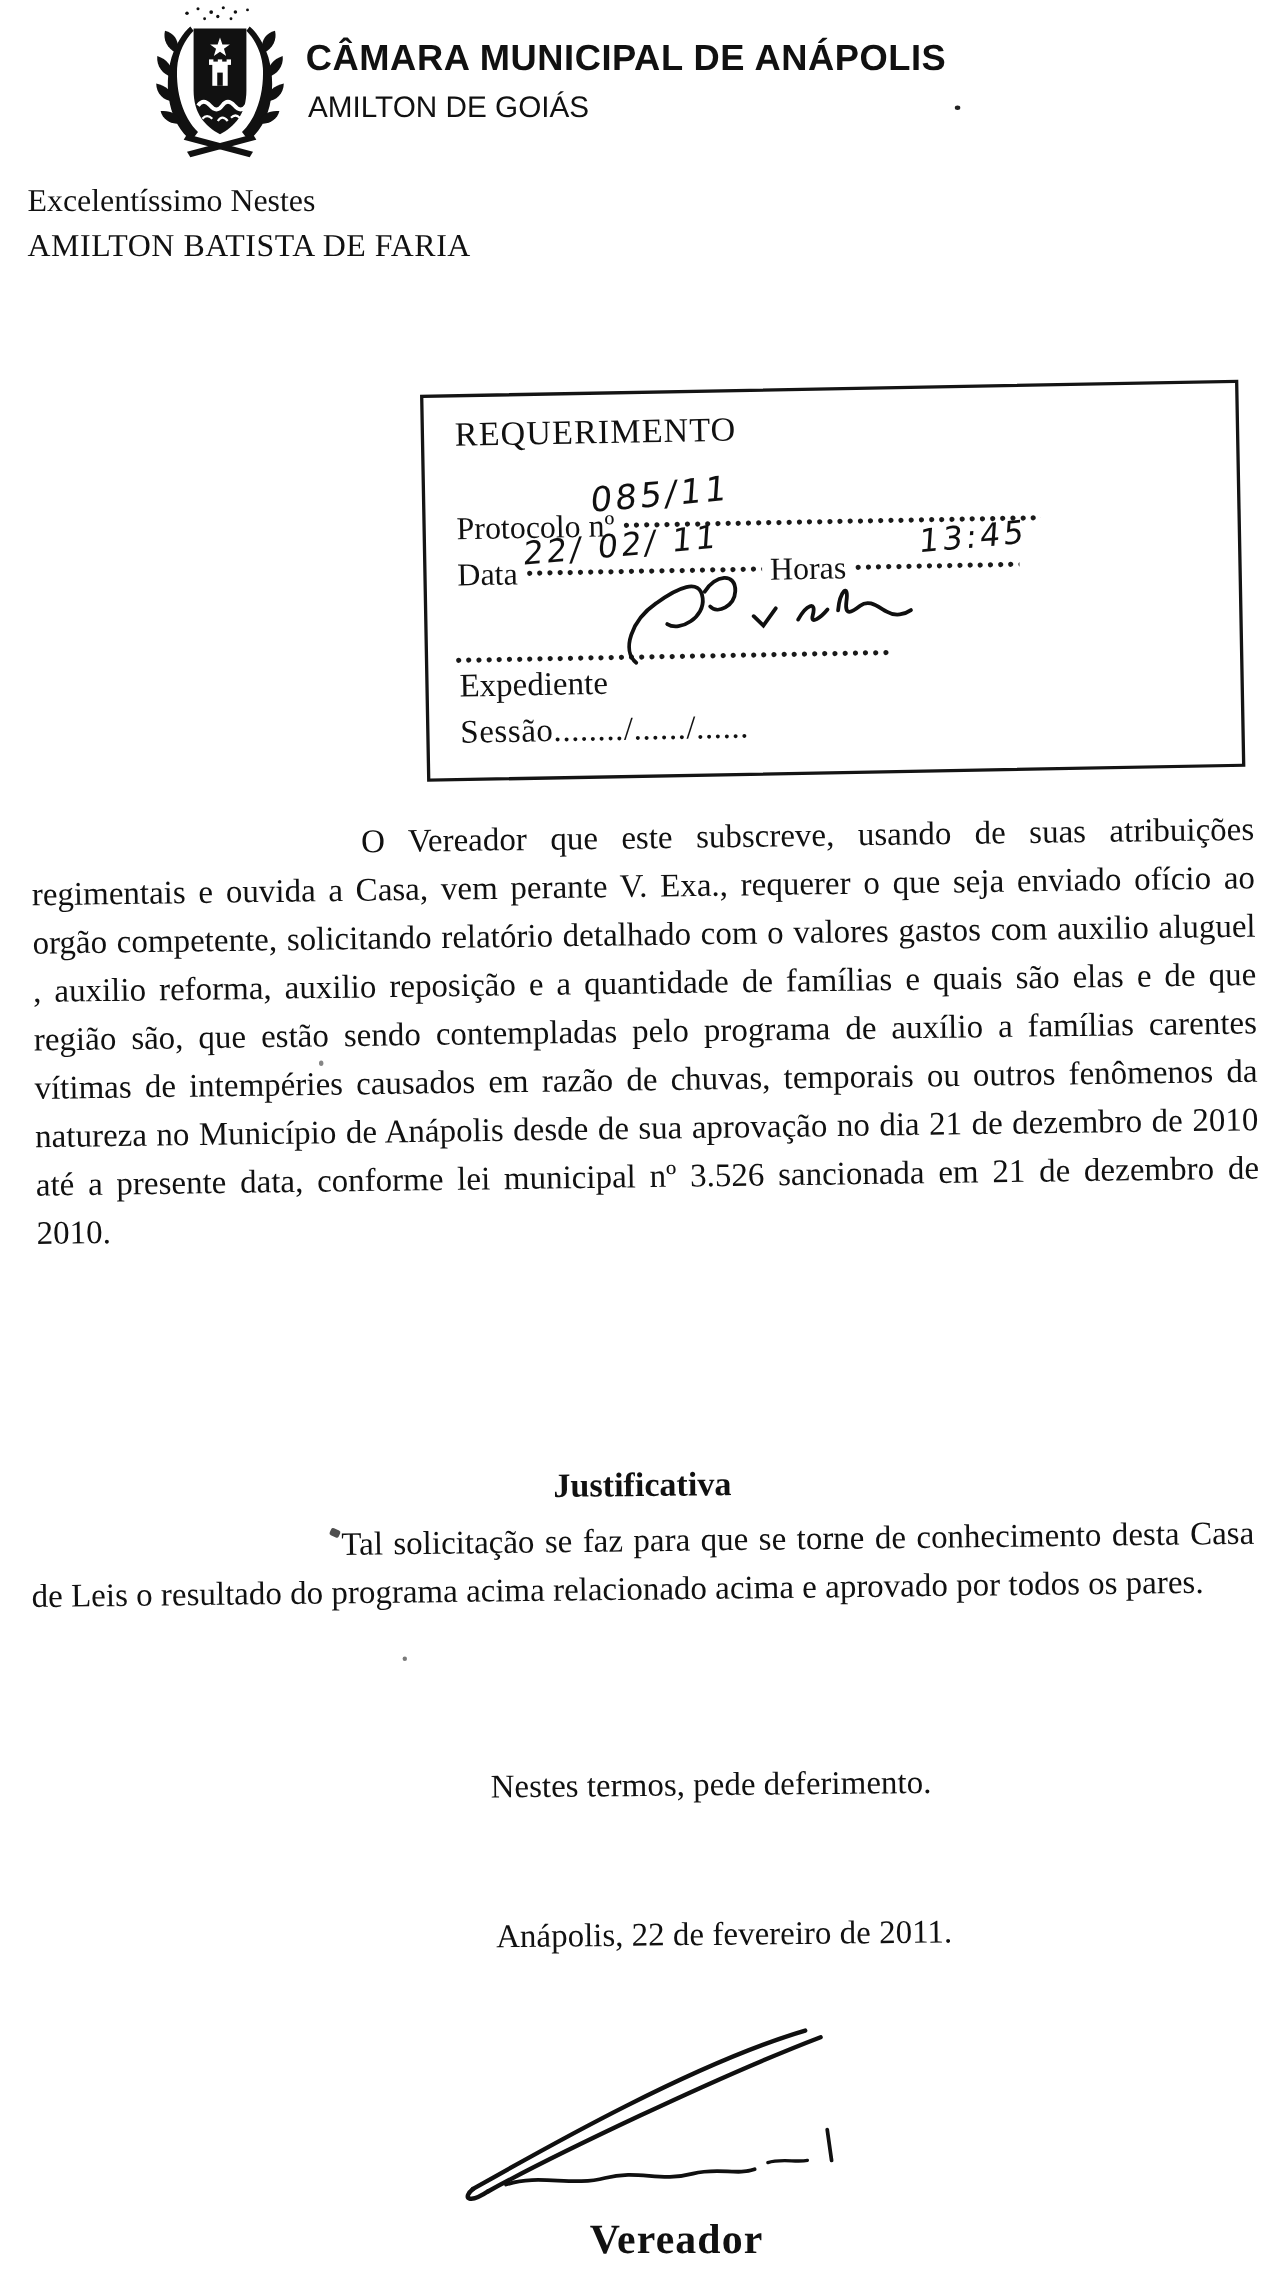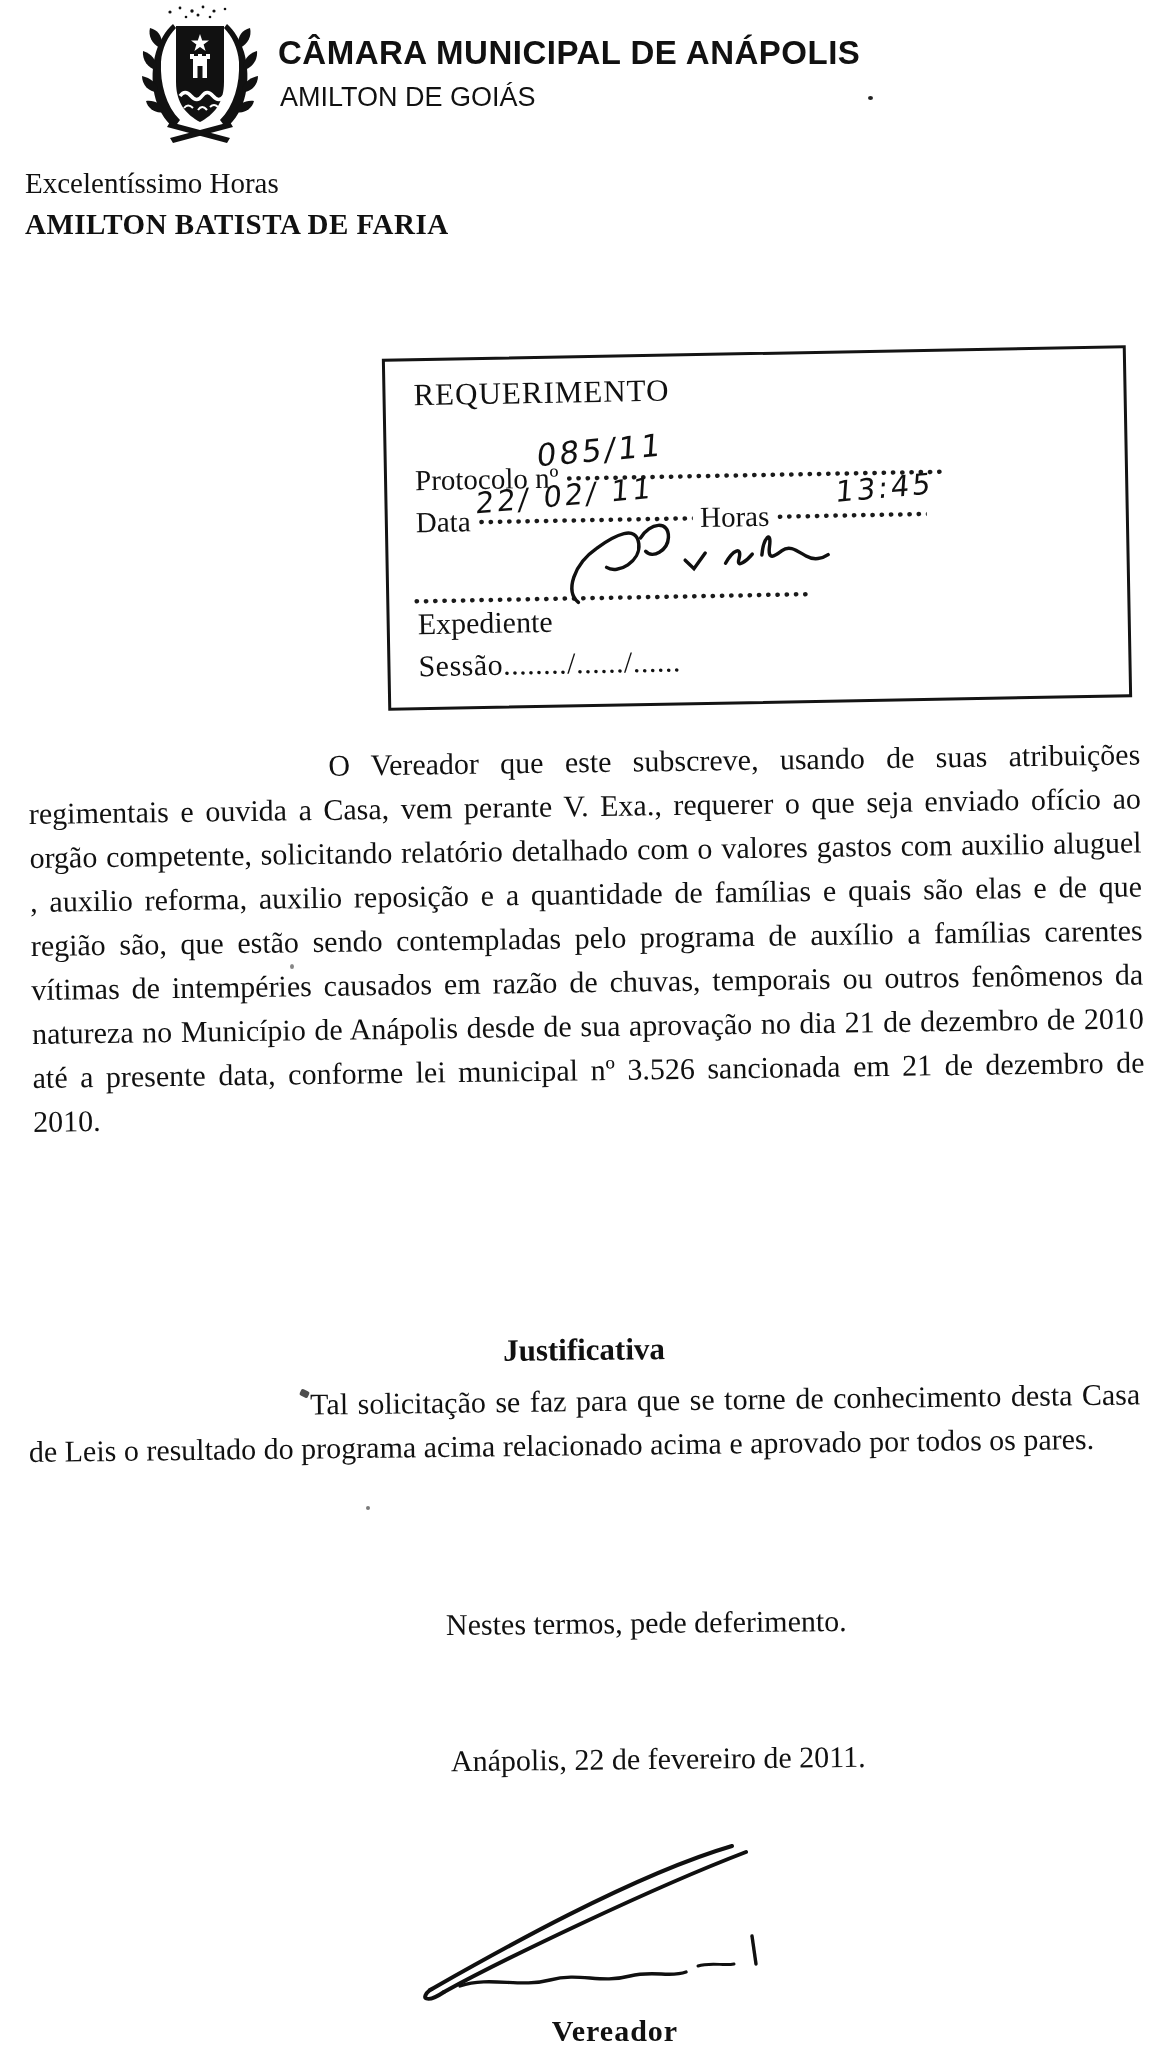--- a/index.html
+++ b/index.html
@@ -14,21 +14,21 @@
     position:absolute; left:278px; top:34px;
     font-family:"Liberation Sans", sans-serif; font-weight:bold;
     font-size:33px; letter-spacing:.5px; white-space:nowrap;
   }
   .lh-sub{
     position:absolute; left:280px; top:82px;
     font-family:"Liberation Sans", sans-serif; font-size:27px; white-space:nowrap;
   }
   
   .addr{position:absolute; left:25px; top:163px; line-height:41px; font-size:29px;}
-  .addr .name{font-weight:bold; letter-spacing:.5px;}
+  .addr .name{font-weight:normal; letter-spacing:.5px;}
   
   .pbox{
     position:absolute; left:385px; top:352px; width:738px; height:346px;
     border:3px solid #141414; transform:rotate(-1.05deg); transform-origin:50% 50%;
   }
   .pbox .btitle{position:absolute; left:28px; top:16px; font-size:31px; letter-spacing:1px;}
   .line-proto{position:absolute; left:28px; top:96px; font-size:29px; white-space:nowrap;}
   .line-data {position:absolute; left:28px; top:138px; font-size:29px; white-space:nowrap;}
   .dots{
     display:inline-block; overflow:hidden; white-space:nowrap; vertical-align:baseline;
@@ -65,21 +65,21 @@
   .terms{position:absolute; left:446px; top:1606px; font-size:30px; transform:rotate(-0.6deg); white-space:nowrap;}
   .dateline{position:absolute; left:451px; top:1742px; font-size:30px; transform:rotate(-0.6deg); white-space:nowrap;}
   
   .sigsvg{position:absolute; left:398px; top:1838px; width:382px; height:168px;}
   .signame{
     position:absolute; left:380px; top:1966px; width:470px; text-align:center;
     font-size:38px; font-weight:bold; letter-spacing:.5px; white-space:nowrap;
   }
   .sigrole{
     position:absolute; left:380px; top:2014px; width:470px; text-align:center;
-    font-size:30px; font-weight:bold; letter-spacing:1px;
+    font-size:38px; font-weight:bold; letter-spacing:1px;
   }
   
   .artifact{position:absolute; background:#222; border-radius:50%;}
   .a1{left:868px; top:96px; width:5px; height:4px;}
   .a2{left:300px; top:1390px; width:9px; height:7px; transform:rotate(25deg); border-radius:2px; opacity:.8;}
   .a3{left:366px; top:1506px; width:4px; height:4px; opacity:.6;}
   .a4{left:290px; top:964px; width:4px; height:5px; opacity:.55;}
 </style>
 </head>
 <body>
@@ -124,21 +124,21 @@
         <rect x="66" y="50" width="4" height="5"></rect>
       <rect x="57.5" y="62" width="5" height="12" fill="#111"></rect>
     </g>
     <path d="M40,92 q5,-7 11,0 t11,0 t11,0 t11,-0" stroke="#fff" stroke-width="3.5" fill="none"></path>
     <path d="M44,104 q4,-5 9,0 M58,106 q4,-6 9,0 M70,103 q4,-4 8,0" stroke="#fff" stroke-width="2" fill="none"></path>
   </svg>
   <div class="lh-title">CÂMARA MUNICIPAL DE ANÁPOLIS</div>
   <div class="lh-sub">AMILTON DE GOIÁS</div>
 
   <div class="addr">
-    <div>Excelentíssimo Horas</div>
+    <div>Excelentíssimo Nestes</div>
     <div class="name">AMILTON BATISTA DE FARIA</div>
   </div>
 
   <div class="pbox">
     <div class="btitle">REQUERIMENTO</div>
 
     <div class="line-proto">
       <span>Protocolo nº</span>
       <span class="dots w380">...........................................................................</span>
     </div>

